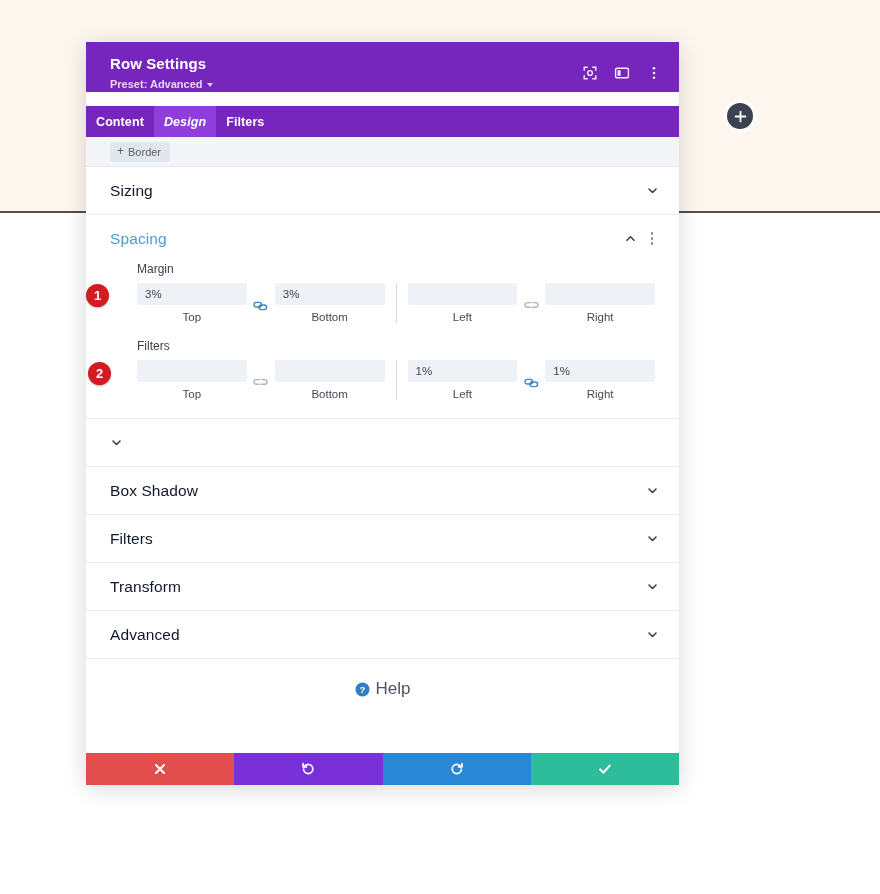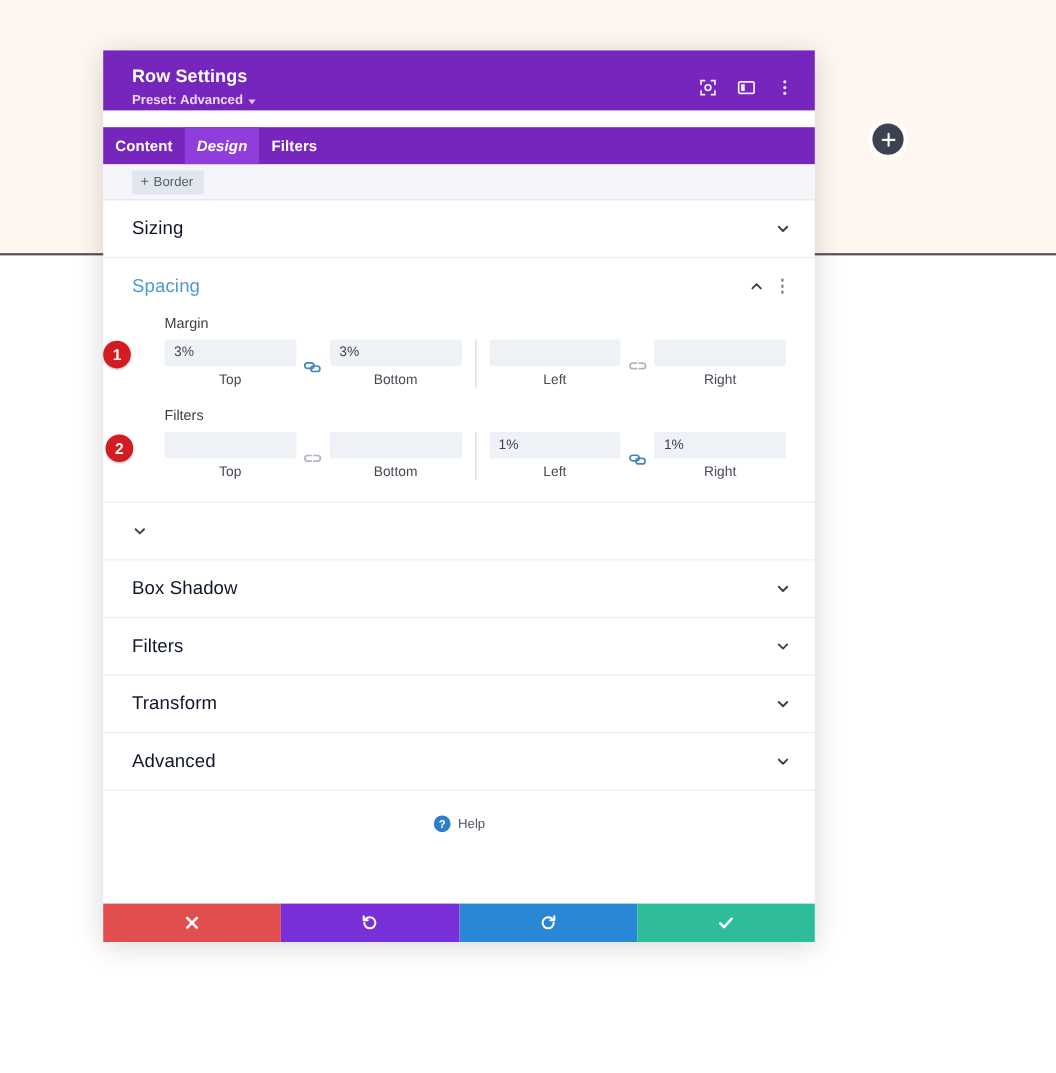--- a/index.html
+++ b/index.html
@@ -287,21 +287,21 @@
     justify-content: center;
     padding-top: 20px;
     box-sizing: border-box;
   }
   .help-link {
     display: flex;
     align-items: center;
     gap: 6px;
     cursor: pointer;
   }
-  .help-text { font-size: 11px; color: #4e5561; }
+  .help-text { font-size: 17px; color: #4e5561; }
 
   
   .modal-footer { display: flex; height: 32px; }
   .foot-btn {
     flex: 1;
     display: flex;
     align-items: center;
     justify-content: center;
     cursor: pointer;
   }

